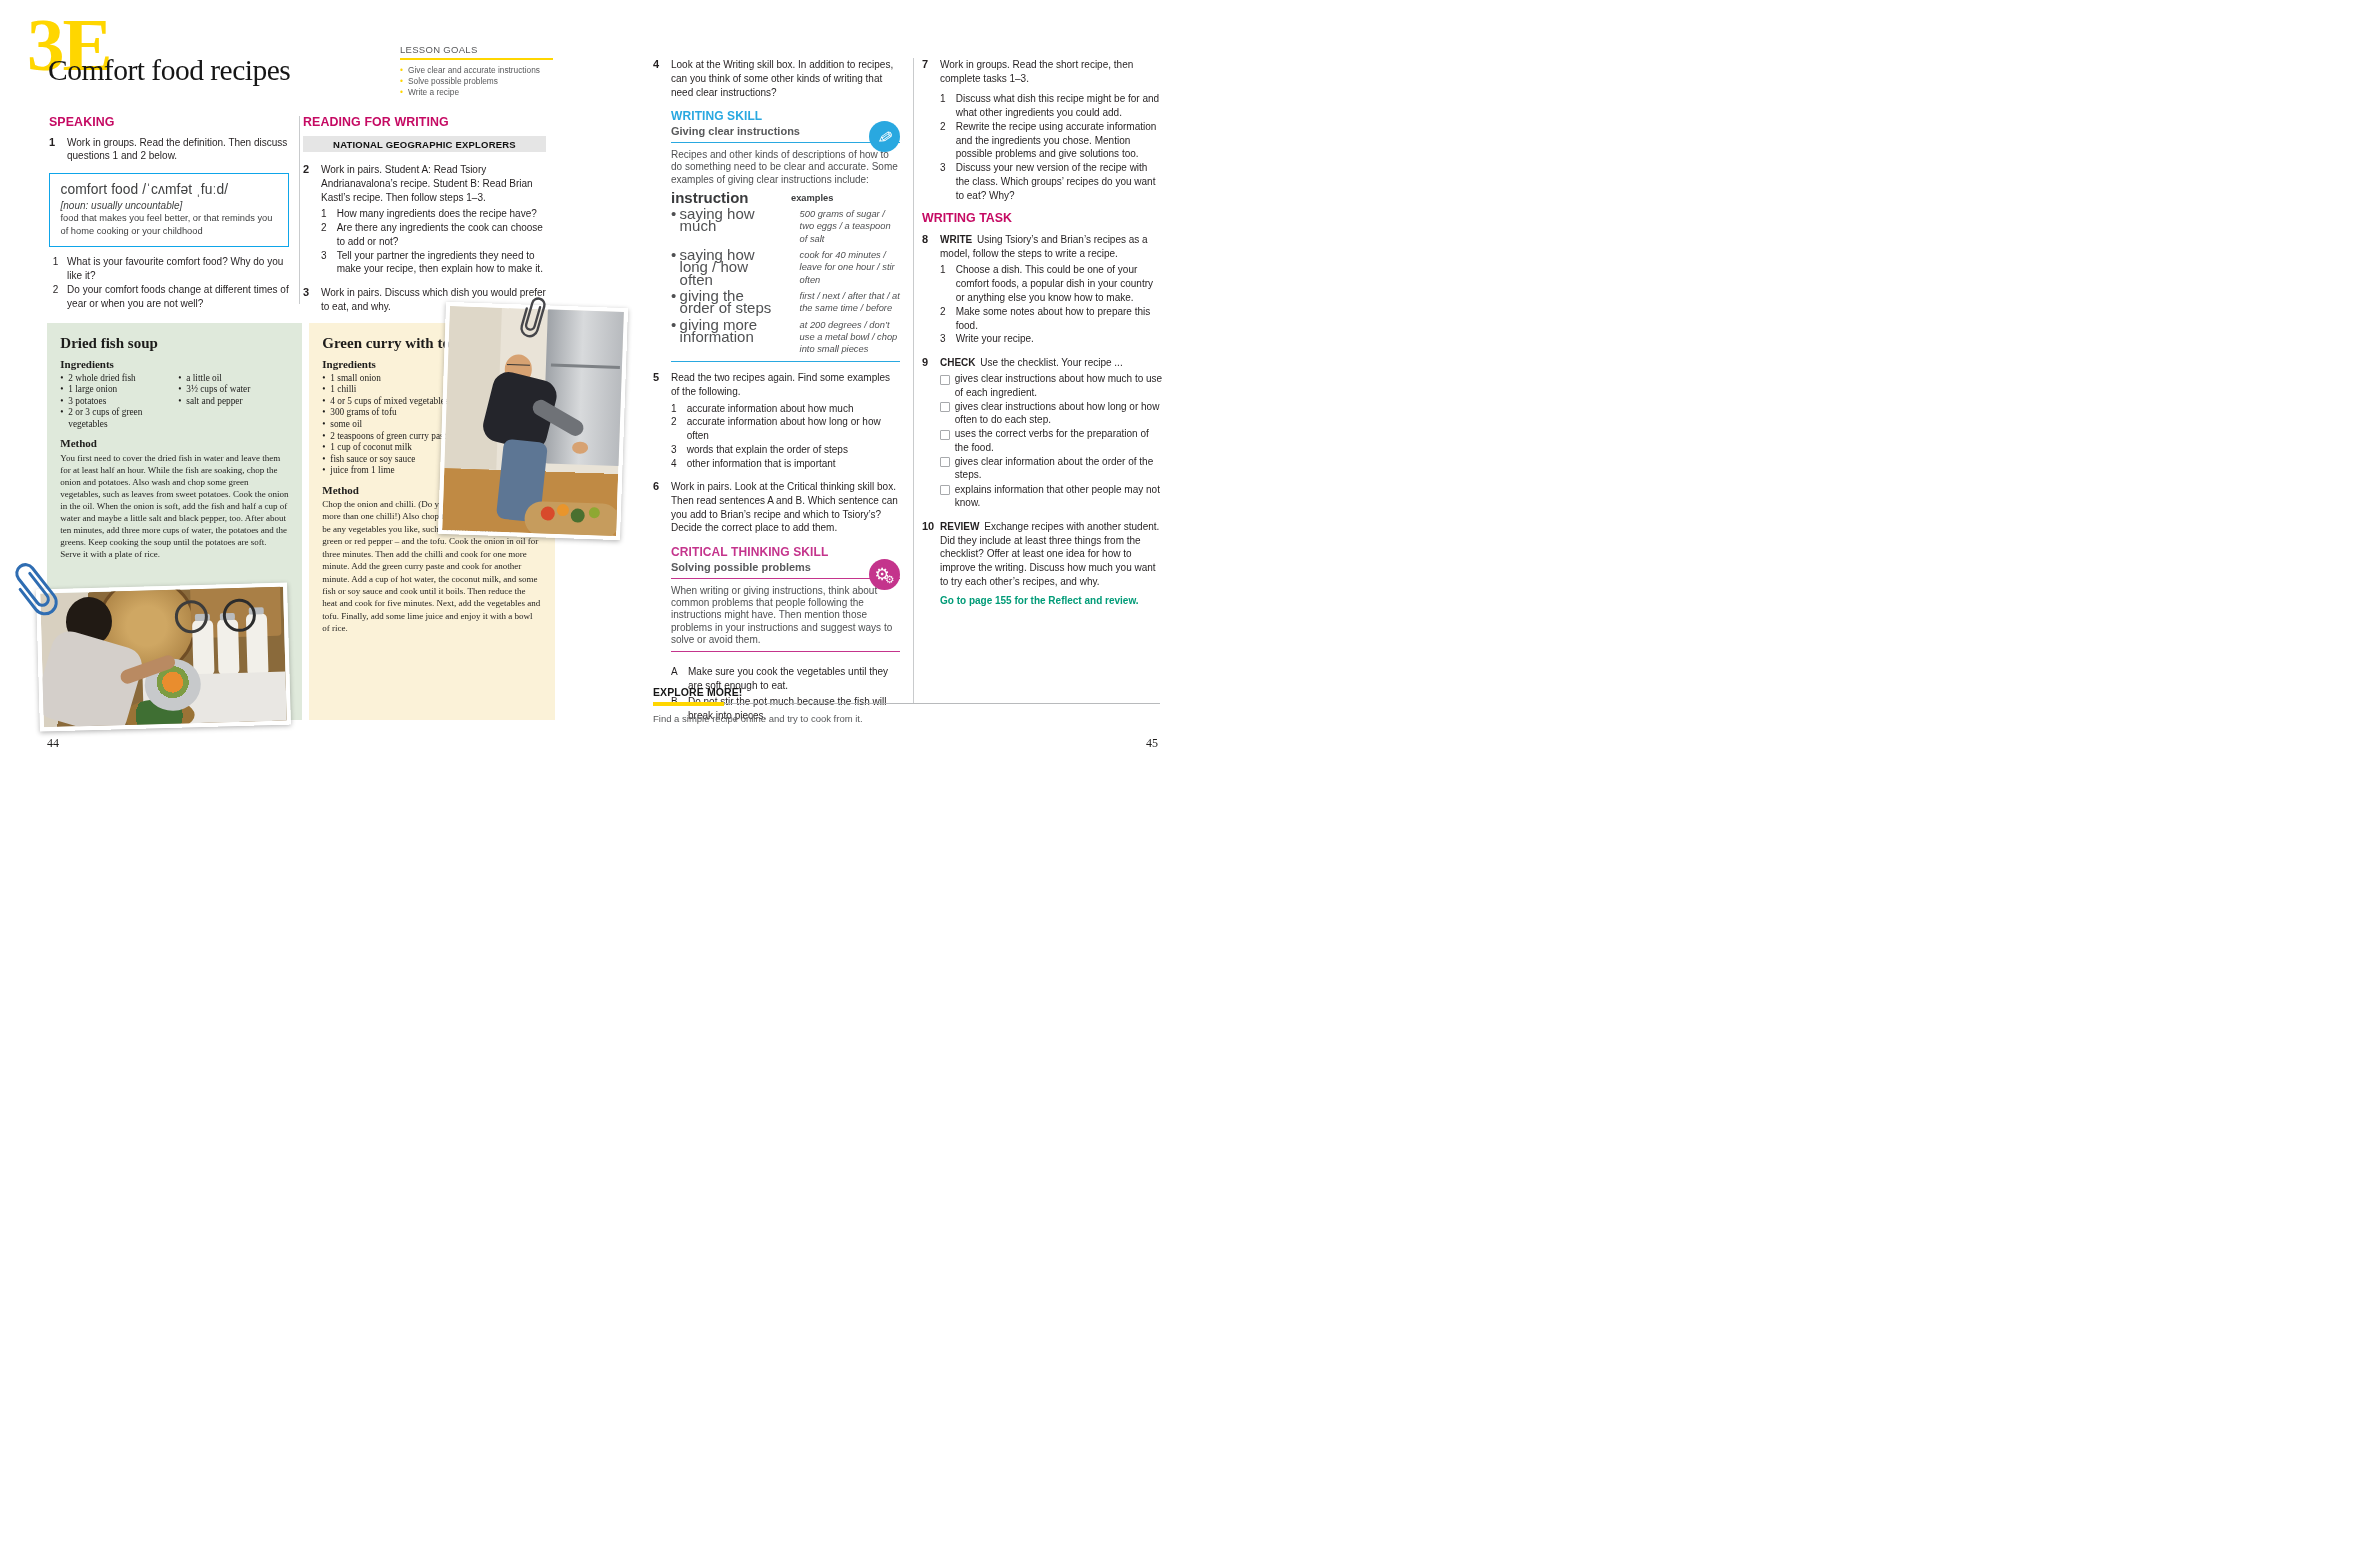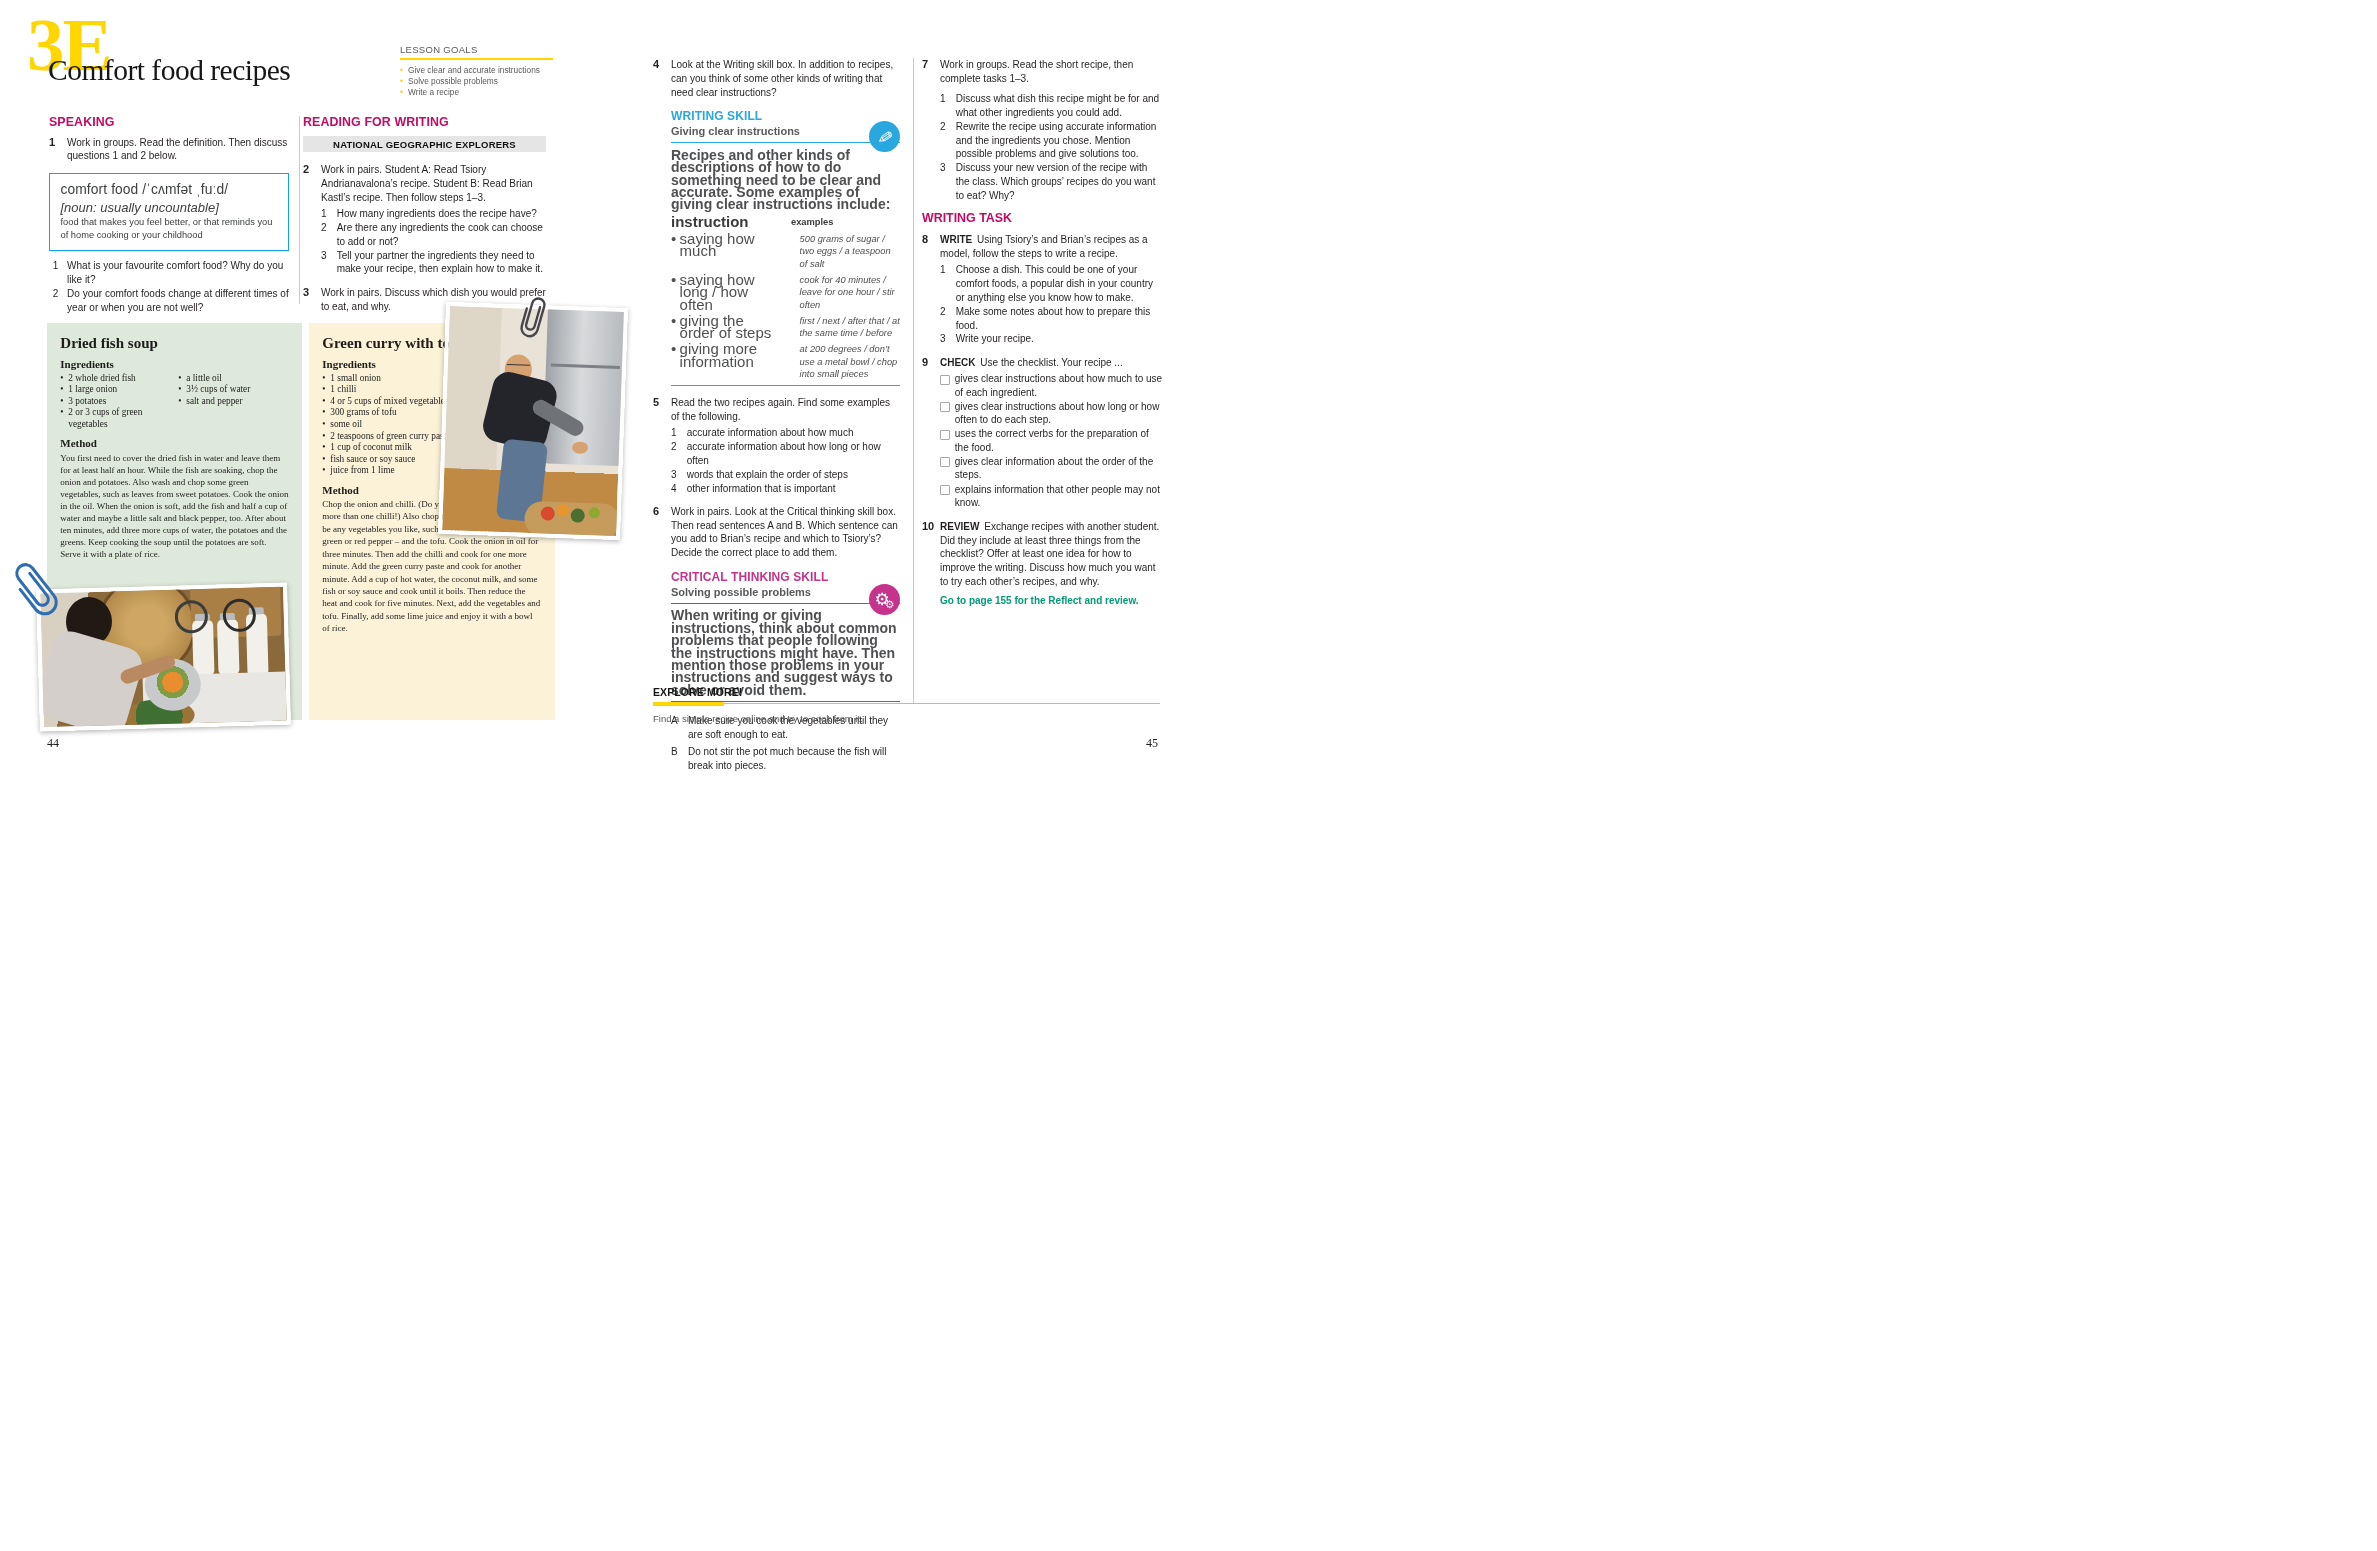--- a/index.html
+++ b/index.html
@@ -35,37 +35,37 @@
   .ex .num{flex:0 0 18px;font-weight:bold;font-size:11px;line-height:13.8px;}
   .ex .body{flex:1;font-size:10px;line-height:13.8px;}
   .exlabel{font-weight:bold;margin-right:4.8px;}
   .substeps{margin-top:2.9px;}
   .substep{display:flex;}
   .substep .snum{flex:0 0 15.7px;font-size:10px;line-height:13.8px;}
   .substep .stext{flex:1;font-size:10px;line-height:13.8px;}
 
   .defbox{border:1px solid #0ea5e9;padding:8.6px 10.5px;margin:1px 0 8.6px 0;color:#3f4041;}
   .def-term{font-size:13.8px;letter-spacing:0.1px;}
-  .def-pos{font-style:italic;font-size:13px;margin-top:2.4px;}
+  .def-pos{font-style:italic;font-size:10px;margin-top:2.4px;}
   .def-body{font-size:9.3px;line-height:12.4px;margin-top:1.4px;}
   .qitem{display:flex;margin-left:3.8px;}
   .qitem .snum{flex:0 0 14.3px;font-size:10px;line-height:13.8px;}
   .qitem .stext{flex:1;font-size:10px;line-height:13.8px;}
 
   .banner{background:#e5e5e5;text-align:center;font-size:9.5px;font-weight:600;
           letter-spacing:0.2px;padding:2.9px 0;margin:6.7px 0 10.5px 0;color:#111;}
 
   
   .skill-box{position:relative;margin-bottom:9.5px;}
   .skill-label{font-size:12px;font-weight:bold;letter-spacing:0.1px;}
   .blue{color:#29a8e0;} .pink{color:#c4348c;}
   .skill-sub{font-size:11px;font-weight:bold;color:#58595b;margin-top:2.4px;}
   .skill-rule{border-top:1.9px solid;margin:4.8px 0 5.7px 0;}
   .skill-rule.blue{border-color:#29a8e0;} .skill-rule.pink{border-color:#c4348c;}
-  .skill-body{font-size:14px;line-height:12.4px;color:#4f5052;font-weight:bold;}
+  .skill-body{font-size:10px;line-height:12.4px;color:#4f5052;}
   .icon-circle{position:absolute;right:0;width:31px;height:31px;border-radius:50%;
                display:flex;align-items:center;justify-content:center;color:#fff;}
   .icon-circle.blue-bg{background:#29a8e0;top:12.4px;}
   .icon-circle.pink-bg{background:#c4348c;top:14.3px;}
   .pencil-glyph{font-size:18px;transform:rotate(100deg);}
   .gear-glyph-lg{font-size:17px;} .gear-glyph-sm{font-size:10.5px;margin:8.6px 0 0 -4.8px;}
   .skill-table{margin-top:5.7px;color:#4f5052;}
   .srow{display:flex;margin-bottom:3.8px;}
   .scol-i{flex:0 0 99px;padding-right:21px;font-size:15px;line-height:12.4px;}
   .scol-e{flex:1;font-size:9.3px;line-height:12.4px;font-style:italic;}

